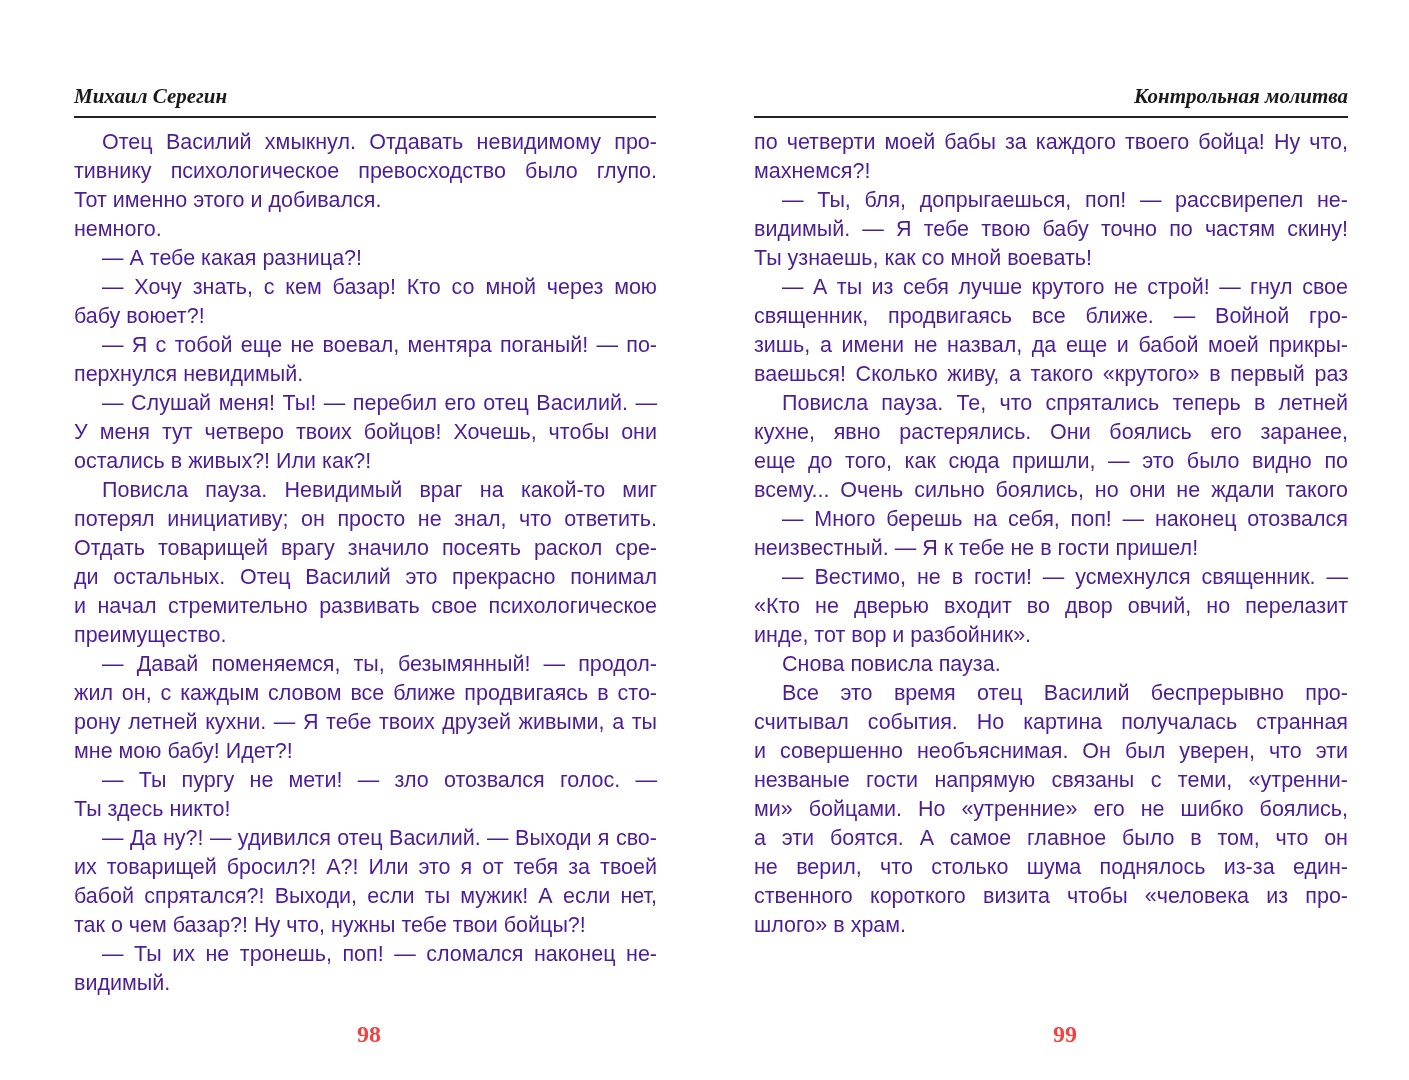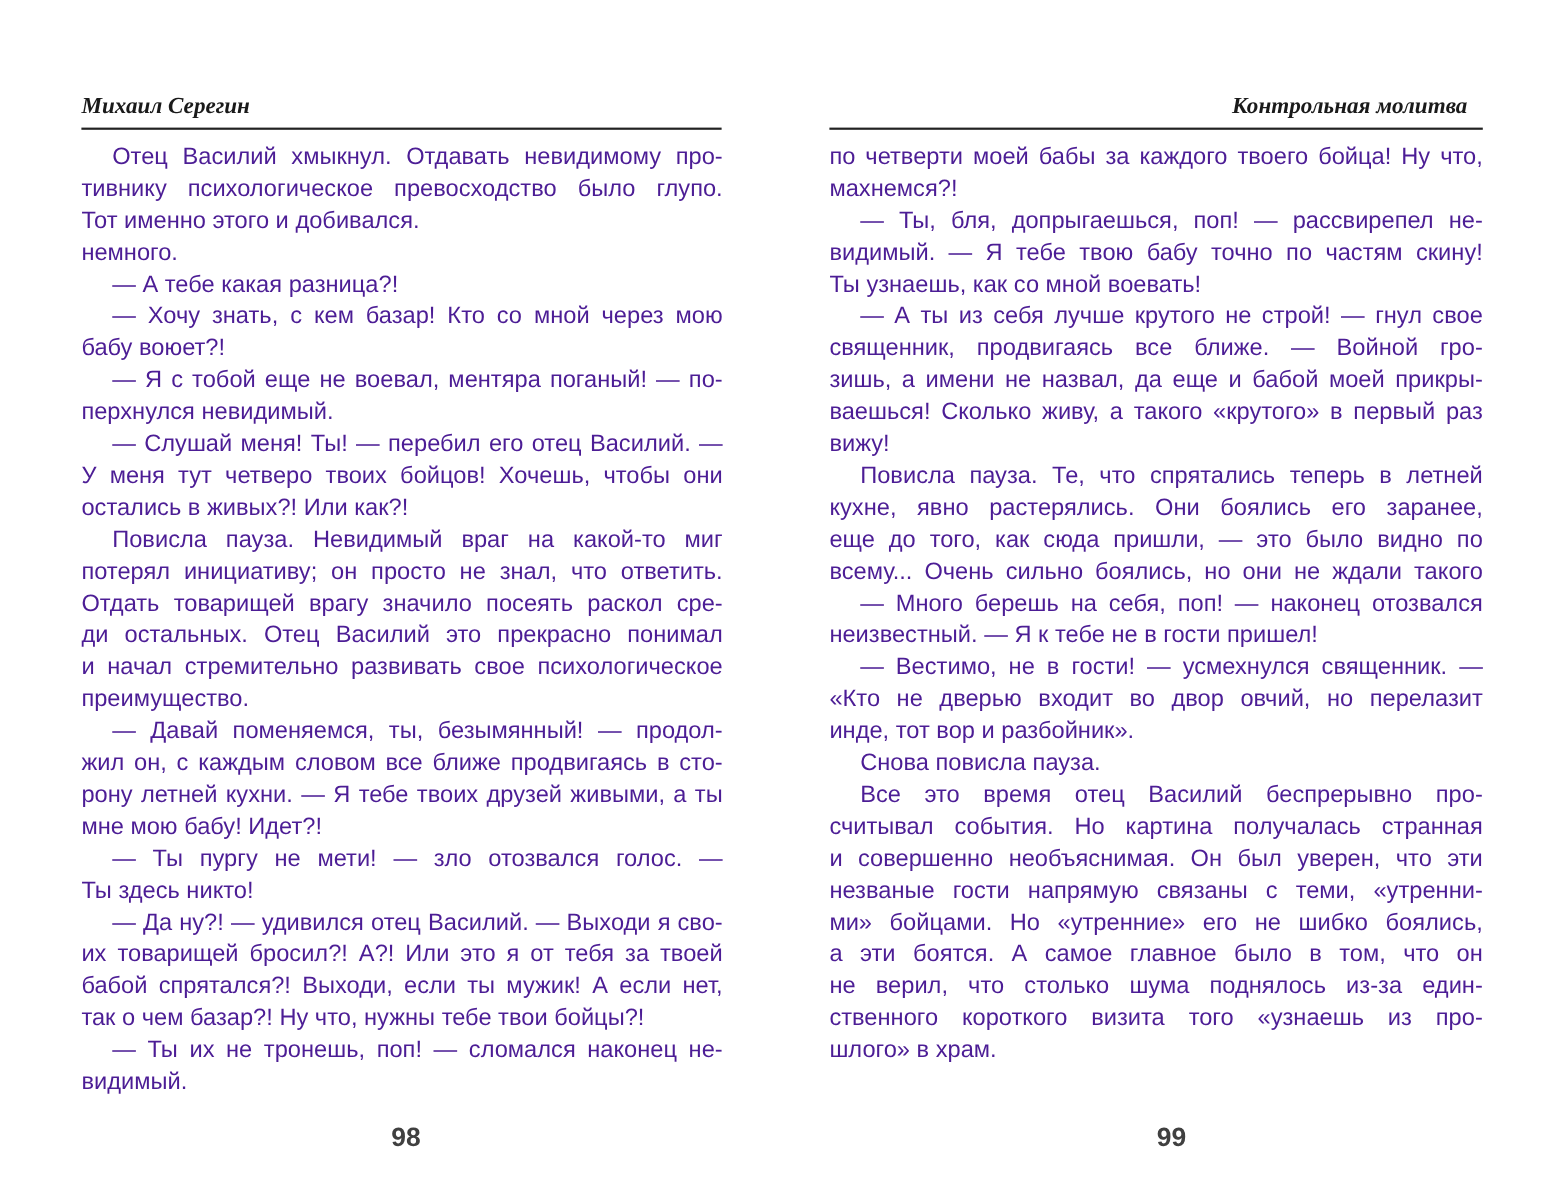--- a/index.html
+++ b/index.html
@@ -28,21 +28,21 @@
       position: absolute;
       top: 60px;
       font-family: "Liberation Serif", "DejaVu Serif", serif;
       font-style: italic;
       font-weight: bold;
       font-size: 21px;
       color: #1a1a1a;
       white-space: nowrap;
     }
     .page-left .running-head { left: 74px; }
-    .page-right .running-head { right: 75px; text-align: center; }
+    .page-right .running-head { right: 61px; text-align: center; }
 
     .head-rule {
       position: absolute;
       top: 92px;
       height: 2px;
       background: #222;
     }
     .page-left .head-rule { left: 74px; width: 582px; }
     .page-right .head-rule { left: 50px; width: 594px; }
 
@@ -62,24 +62,24 @@
       text-align: justify;
       text-align-last: justify;
       height: 29px;
     }
     .line.indent { padding-left: 28px; }
     .line.last { text-align-last: left; }
 
     .folio {
       position: absolute;
       top: 997px;
-      font-family: Liberation Sans, sans-serif;
+      font-family: Liberation Serif, serif;
       font-weight: bold;
       font-size: 24px;
-      color: #404040;
+      color: #ef4444;
       text-align: center;
       width: 60px;
     }
     .page-left .folio { left: 339px; }
     .page-right .folio { left: 331px; }
   </style>
 </head>
 <body>
 
 <div class="page page-left">
@@ -126,35 +126,34 @@
   <div class="body-text" id="right-body">
       <span class="line">по четверти моей бабы за каждого твоего бойца! Ну что,</span>
       <span class="line last">махнемся?!</span>
       <span class="line indent">— Ты, бля, допрыгаешься, поп! — рассвирепел не-</span>
       <span class="line">видимый. — Я тебе твою бабу точно по частям скину!</span>
       <span class="line last">Ты узнаешь, как со мной воевать!</span>
       <span class="line indent">— А ты из себя лучше крутого не строй! — гнул свое</span>
       <span class="line">священник, продвигаясь все ближе. — Войной гро-</span>
       <span class="line">зишь, а имени не назвал, да еще и бабой моей прикры-</span>
       <span class="line">ваешься! Сколько живу, а такого «крутого» в первый раз</span>
-      <span class="line last">вижу!</span>
       <span class="line indent">Повисла пауза. Те, что спрятались теперь в летней</span>
       <span class="line">кухне, явно растерялись. Они боялись его заранее,</span>
       <span class="line">еще до того, как сюда пришли, — это было видно по</span>
       <span class="line">всему... Очень сильно боялись, но они не ждали такого</span>
       <span class="line indent">— Много берешь на себя, поп! — наконец отозвался</span>
       <span class="line last">неизвестный. — Я к тебе не в гости пришел!</span>
       <span class="line indent">— Вестимо, не в гости! — усмехнулся священник. —</span>
       <span class="line">«Кто не дверью входит во двор овчий, но перелазит</span>
       <span class="line last">инде, тот вор и разбойник».</span>
       <span class="line indent last">Снова повисла пауза.</span>
       <span class="line indent">Все это время отец Василий беспрерывно про-</span>
       <span class="line">считывал события. Но картина получалась странная</span>
       <span class="line">и совершенно необъяснимая. Он был уверен, что эти</span>
       <span class="line">незваные гости напрямую связаны с теми, «утренни-</span>
       <span class="line">ми» бойцами. Но «утренние» его не шибко боялись,</span>
       <span class="line">а эти боятся. А самое главное было в том, что он</span>
       <span class="line">не верил, что столько шума поднялось из-за един-</span>
-      <span class="line">ственного короткого визита того «узнаешь из про-</span>
+      <span class="line">ственного короткого визита чтобы «человека из про-</span>
       <span class="line last">шлого» в храм.</span>
     </div>
   <div class="folio">99</div>
 </div>
 
 </body></html>

